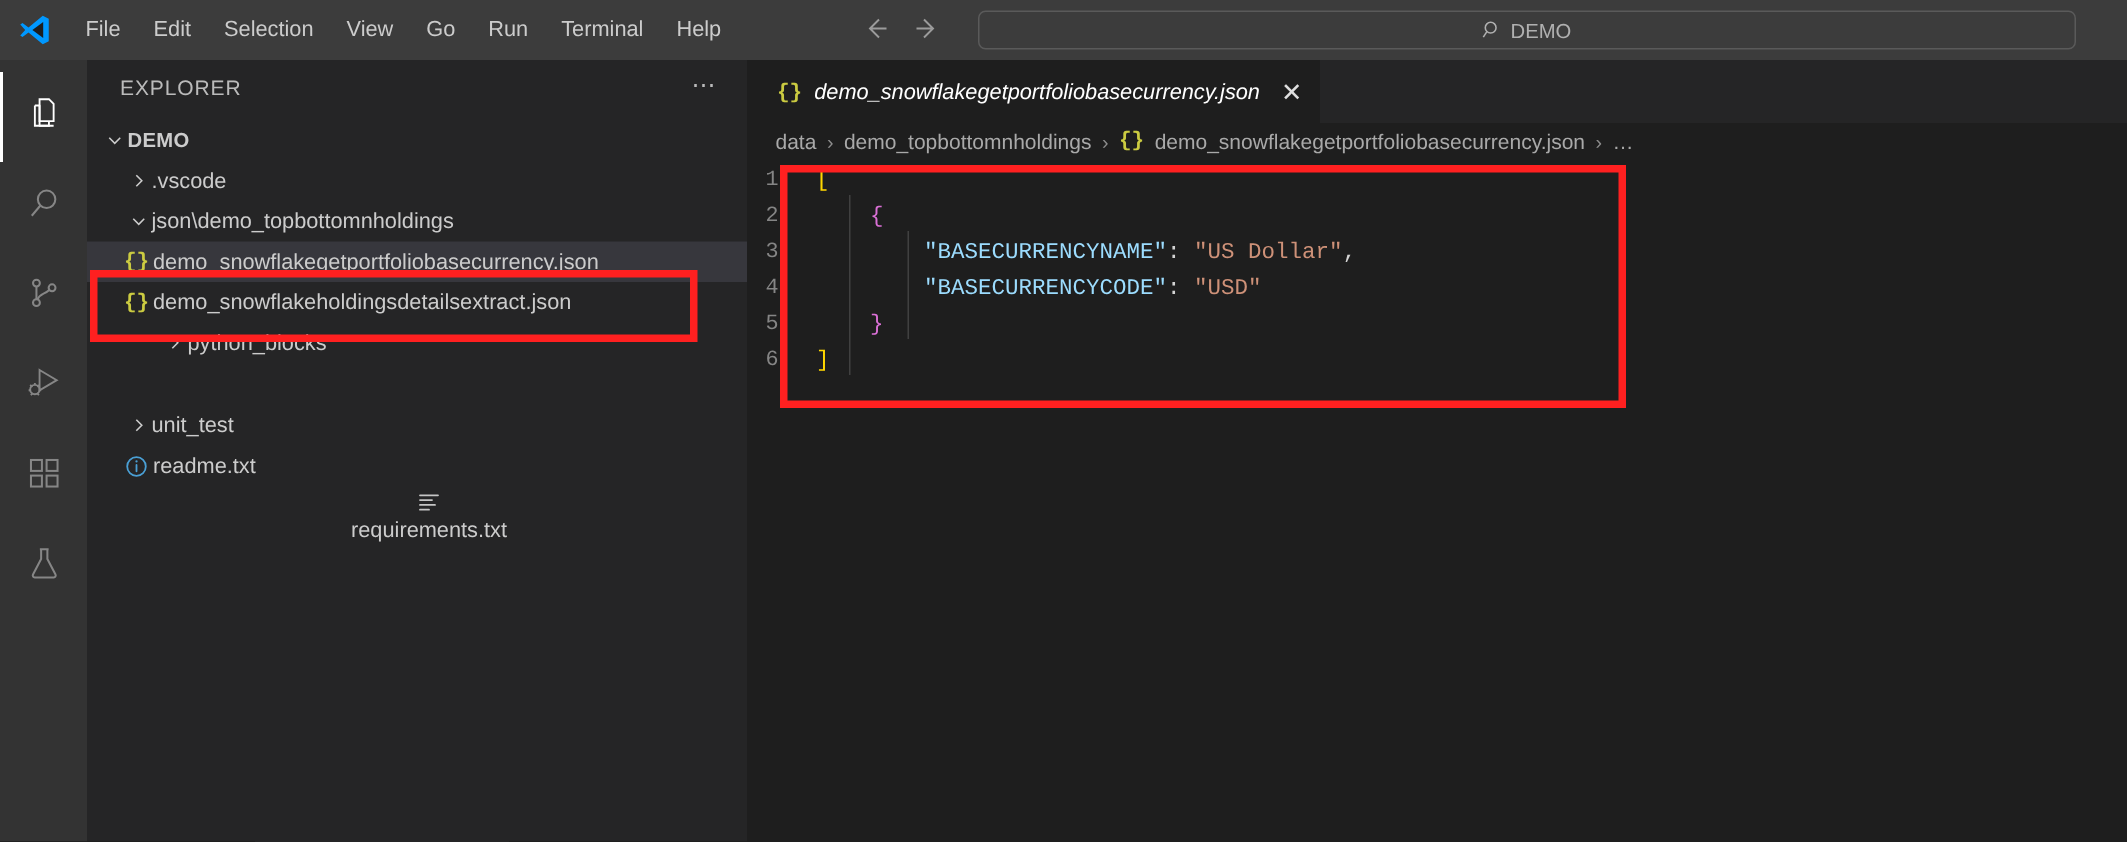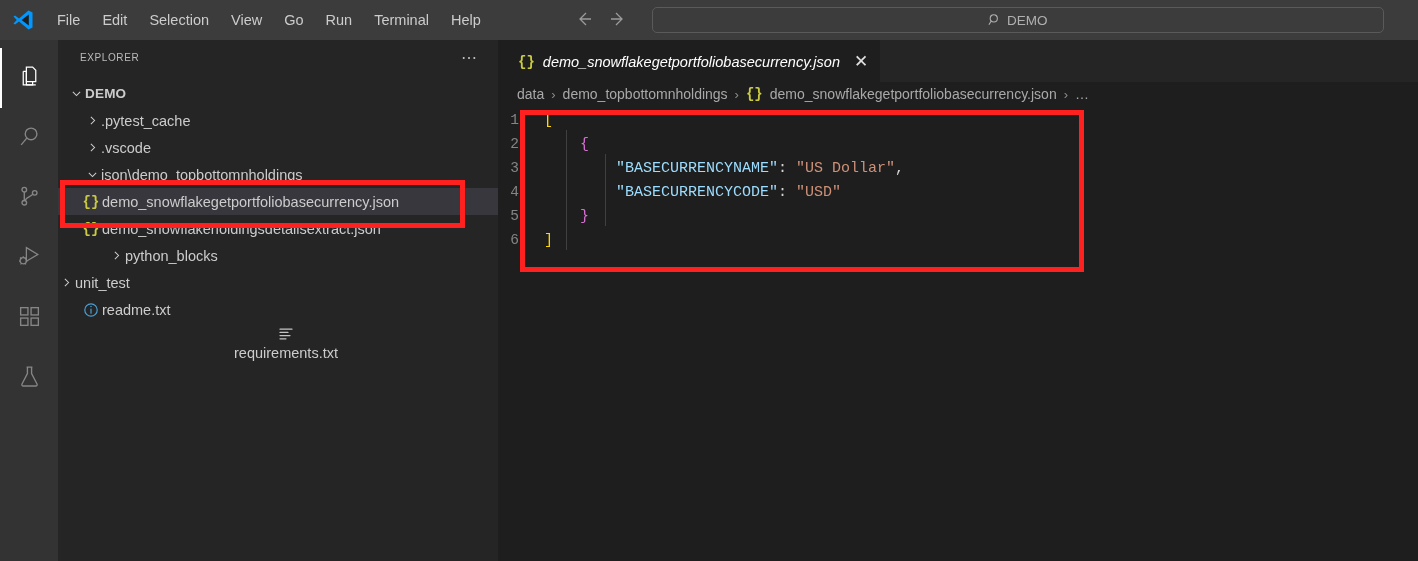--- a/index.html
+++ b/index.html
@@ -50,21 +50,21 @@
 
   
   .sidebar {
     position:absolute; left:58px; top:40px; width:440px; height:521px;
     background:#252526;
   }
   .sb-header {
     height:35px; display:flex; align-items:center; justify-content:space-between;
     padding:0 20px 0 22px;
   }
-  .sb-title { color:#bbbbbb; font-size:10px; letter-spacing:.6px; }
+  .sb-title { color:#bbbbbb; font-size:14px; letter-spacing:.6px; }
   .sb-dots { color:#bbbbbb; font-size:16px; line-height:8px; letter-spacing:1px; cursor:default; }
   .tree { padding-top:5px; }
   .row {
     height:27px; display:flex; align-items:center; color:#cccccc;
     font-size:14.5px; cursor:default; padding-right:6px; white-space:nowrap;
   }
   .row.root { font-weight:bold; font-size:13.5px; letter-spacing:.2px; }
   .row.selected { background:#37373d; width:440px; }
   .chev {
     width:17px; display:inline-flex; align-items:center; justify-content:center;
@@ -234,28 +234,20 @@
 
       <div class="row root" style="padding-left:10px;">
         <span class="chev">
           <svg width="13" height="13" viewBox="0 0 16 16" fill="none" stroke="#cccccc" stroke-width="1.3">
               <path d="M3.5 6 L8 10.5 L12.5 6"></path>
             </svg>
         </span>
         <span>DEMO</span>
       </div>
 
-      <div class="row" style="padding-left:26px;">
-        <span class="chev">
-          <svg width="13" height="13" viewBox="0 0 16 16" fill="none" stroke="#cccccc" stroke-width="1.3">
-              <path d="M6 3.5 L10.5 8 L6 12.5"></path>
-            </svg>
-        </span>
-        <span>.pytest_cache</span>
-      </div>
 
       <div class="row" style="padding-left:26px;">
         <span class="chev">
           <svg width="13" height="13" viewBox="0 0 16 16" fill="none" stroke="#cccccc" stroke-width="1.3">
               <path d="M6 3.5 L10.5 8 L6 12.5"></path>
             </svg>
         </span>
         <span>.vscode</span>
       </div>
 
@@ -280,21 +272,21 @@
 
       <div class="row" style="padding-left:26px;margin-left:24px;">
         <span class="chev">
           <svg width="13" height="13" viewBox="0 0 16 16" fill="none" stroke="#cccccc" stroke-width="1.3">
               <path d="M6 3.5 L10.5 8 L6 12.5"></path>
             </svg>
         </span>
         <span>python_blocks</span>
       </div>
 
-      <div class="row" style="">
+      <div class="row" style="padding-left:26px;margin-top:28px;">
         <span class="chev">
           <svg width="13" height="13" viewBox="0 0 16 16" fill="none" stroke="#cccccc" stroke-width="1.3">
               <path d="M6 3.5 L10.5 8 L6 12.5"></path>
             </svg>
         </span>
         <span>unit_test</span>
       </div>
 
       <div class="row" style="padding-left:22px;">
         <span class="ficon">

